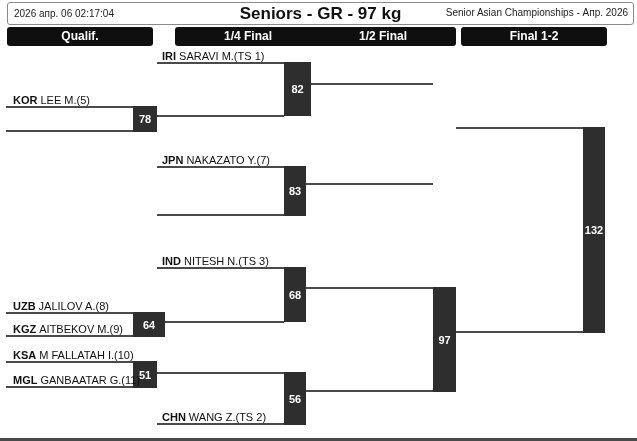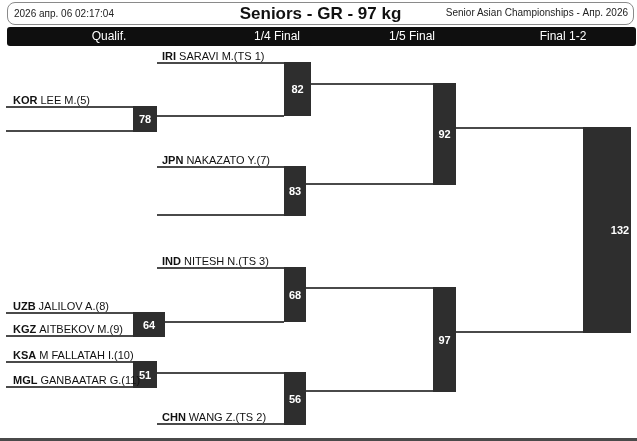--- a/index.html
+++ b/index.html
@@ -3,39 +3,39 @@
 <meta charset="utf-8">
 <style>
   html,body{margin:0;padding:0;background:#ffffff;}
   .page{
     position:relative;width:637px;height:441px;background:#ffffff;overflow:hidden;
     font-family:"Liberation Sans", sans-serif;color:#1a1a1a;
   }
   
   .header-bar{
     position:absolute;left:7px;top:2px;width:625px;height:21px;
-    border:1px solid #8a8a8a;border-radius:8px;background:#fff;
+    border:1px solid #8a8a8a;border-radius:3px;background:#fff;
   }
   .hdr-date{
     position:absolute;left:6px;top:0;height:21px;line-height:21px;
     font-size:10px;color:#222;white-space:nowrap;
   }
   .hdr-title{
     position:absolute;left:0;right:0;top:-1px;height:23px;line-height:23px;
     text-align:center;font-size:17px;font-weight:bold;color:#111;white-space:nowrap;
   }
   .hdr-event{
     position:absolute;right:5px;top:0;height:20px;line-height:20px;
     font-size:10px;color:#222;white-space:nowrap;
   }
   
   .tab{
     position:absolute;top:27px;height:19px;line-height:19px;width:146px;
     background:#0f0f0f;color:#ffffff;border-radius:3px;
-    text-align:center;font-size:12px;font-weight:normal;padding-left:29px;
+    text-align:center;font-size:12px;font-weight:bold;
   }
   
   .hl{position:absolute;height:2px;background:#4a4a4a;}
   .mbox{
     position:absolute;background:#2e2e2e;color:#ffffff;
     display:flex;align-items:center;justify-content:center;
     font-size:11px;font-weight:bold;
   }
   .entry{
     position:absolute;font-size:11px;color:#111;white-space:nowrap;line-height:12px;
@@ -49,21 +49,21 @@
 <div class="page">
 
   <div class="header-bar">
     <span class="hdr-date">2026 апр. 06 02:17:04</span>
     <span class="hdr-title">Seniors - GR - 97 kg</span>
     <span class="hdr-event">Senior Asian Championships - Апр. 2026</span>
   </div>
 
   <div class="tab" style="left:7px;">Qualif.</div>
   <div class="tab" style="left:159px;margin-left:16px;">1/4 Final</div>
-  <div class="tab" style="left:310px;">1/5 Final</div>
+  <div class="tab" style="left:310px;">1/2 Final</div>
   <div class="tab" style="left:461px;">Final 1-2</div>
 
   <div class="hl" style="left:157px;top:62px;width:127px;"></div>
   <div class="hl" style="left:306px;top:83px;width:127px;"></div>
   <div class="hl" style="left:6px;top:106px;width:151px;"></div>
   <div class="hl" style="left:157px;top:115px;width:127px;"></div>
   <div class="hl" style="left:456px;top:127px;width:127px;"></div>
   <div class="hl" style="left:6px;top:130px;width:151px;"></div>
   <div class="hl" style="left:157px;top:166px;width:127px;"></div>
   <div class="hl" style="left:306px;top:183px;width:127px;"></div>
@@ -79,27 +79,24 @@
   <div class="hl" style="left:6px;top:386px;width:151px;"></div>
   <div class="hl" style="left:306px;top:390px;width:127px;"></div>
   <div class="hl" style="left:157px;top:423px;width:127px;"></div>
 
   <div class="mbox" style="left:284px;top:62px;width:27px;height:54px;">
       <span>82</span>
     </div>
   <div class="mbox" style="left:133px;top:106px;width:24px;height:26px;">
       <span>78</span>
     </div>
-  <div class="mbox" style="left:433px;top:83px;width:23px;height:102px;">
-      <span>92</span>
-    </div>
   <div class="mbox" style="left:284px;top:166px;width:22px;height:50px;">
       <span>83</span>
     </div>
-  <div class="mbox" style="left:583px;top:127px;width:22px;height:206px;padding-left:26px;">
+  <div class="mbox" style="left:583px;top:127px;width:22px;height:206px;">
       <span>132</span>
     </div>
   <div class="mbox" style="left:284px;top:267px;width:22px;height:55px;">
       <span>68</span>
     </div>
   <div class="mbox" style="left:133px;top:312px;width:32px;height:25px;align-items:center;">
       <span>64</span>
     </div>
   <div class="mbox" style="left:433px;top:287px;width:23px;height:105px;">
       <span>97</span>

